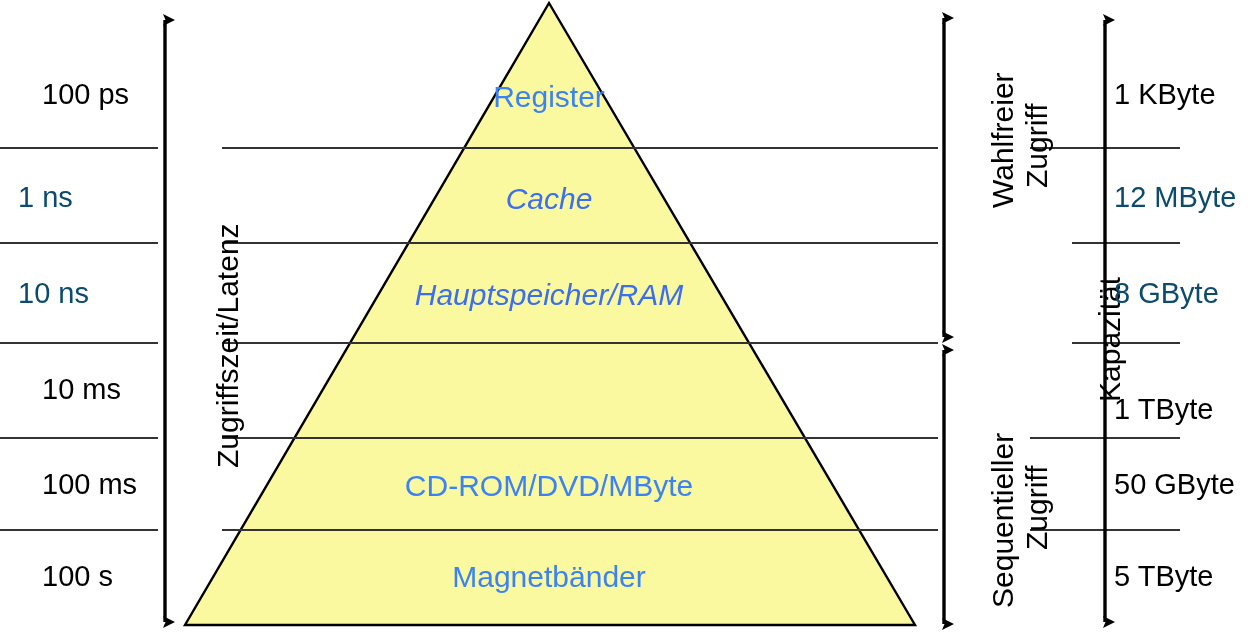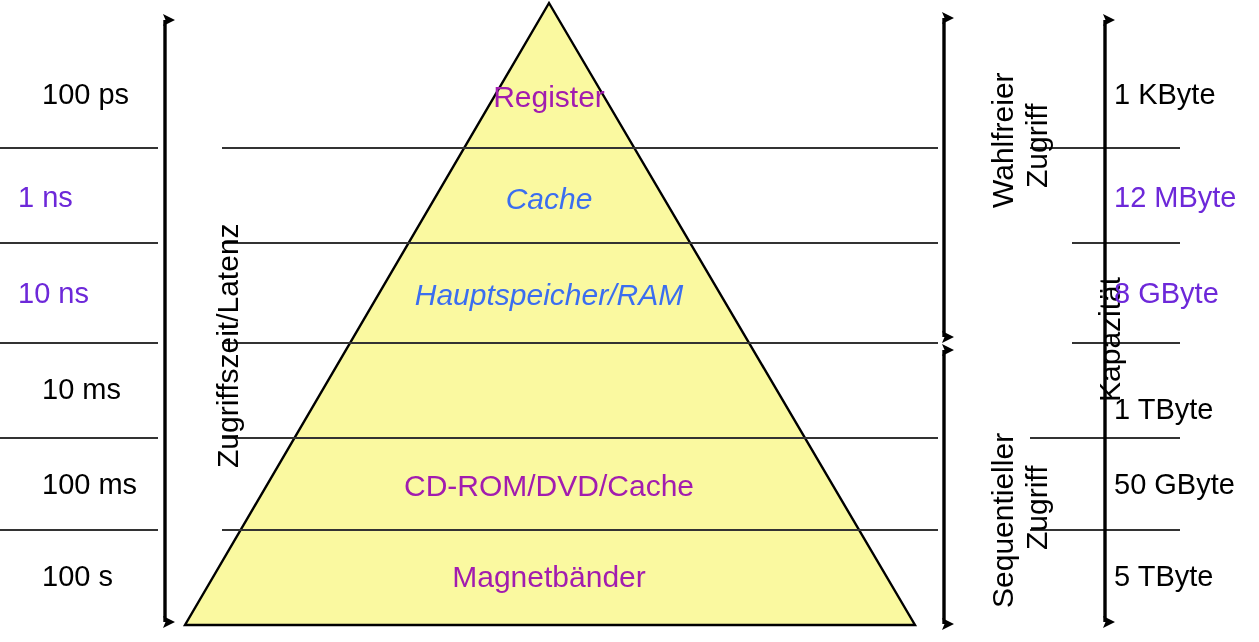--- a/index.html
+++ b/index.html
@@ -22,25 +22,25 @@
     width: 1259px;
     height: 642px;
   }
   .lbl {
     position: absolute;
     font-size: 29px;
     color: #000000;
     white-space: nowrap;
     line-height: 1;
   }
-  .lbl.blue { color: #6d28d9; }
+  .lbl.blue { color: #0c4a6e; }
   .tier-label {
     position: absolute;
     font-size: 30px;
-    color: #a21caf;
+    color: #3b82f6;
     white-space: nowrap;
     line-height: 1;
     transform: translateX(-50%);
     text-align: center;
   }
   .tier-label.blue { color: #3b6ef0; font-style: italic; }
   .vlabel {
     position: absolute;
     font-size: 30px;
     color: #000000;
@@ -102,21 +102,21 @@
   <div class="lbl left-lbl blue" style="left:18px; top:279px;">10 ns</div>
   <div class="lbl left-lbl" style="left:42px; top:375px;">10 ms</div>
   <div class="lbl left-lbl" style="left:42px; top:470px;">100 ms</div>
   <div class="lbl left-lbl" style="left:42px; top:562px;">100 s</div>
 
   <div class="vlabel" style="left:213px; top:468px;">Zugriffszeit/Latenz</div>
 
   <div class="tier-label" style="left:549px; top:82px;">Register</div>
   <div class="tier-label blue" style="left:549px; top:184px;">Cache</div>
   <div class="tier-label blue" style="left:549px; top:280px;">Hauptspeicher/RAM</div>
-  <div class="tier-label" style="left:549px; top:471px;">CD-ROM/DVD/Cache</div>
+  <div class="tier-label" style="left:549px; top:471px;">CD-ROM/DVD/MByte</div>
   <div class="tier-label" style="left:549px; top:562px;">Magnetbänder</div>
 
   <div class="vlabel" style="left:988px; top:208px;">Wahlfreier</div>
   <div class="vlabel" style="left:1022px; top:188px;">Zugriff</div>
 
   <div class="vlabel" style="left:988px; top:608px;">Sequentieller</div>
   <div class="vlabel" style="left:1022px; top:550px;">Zugriff</div>
 
   <div class="vlabel" style="left:1095px; top:402px;">Kapazität</div>
 

